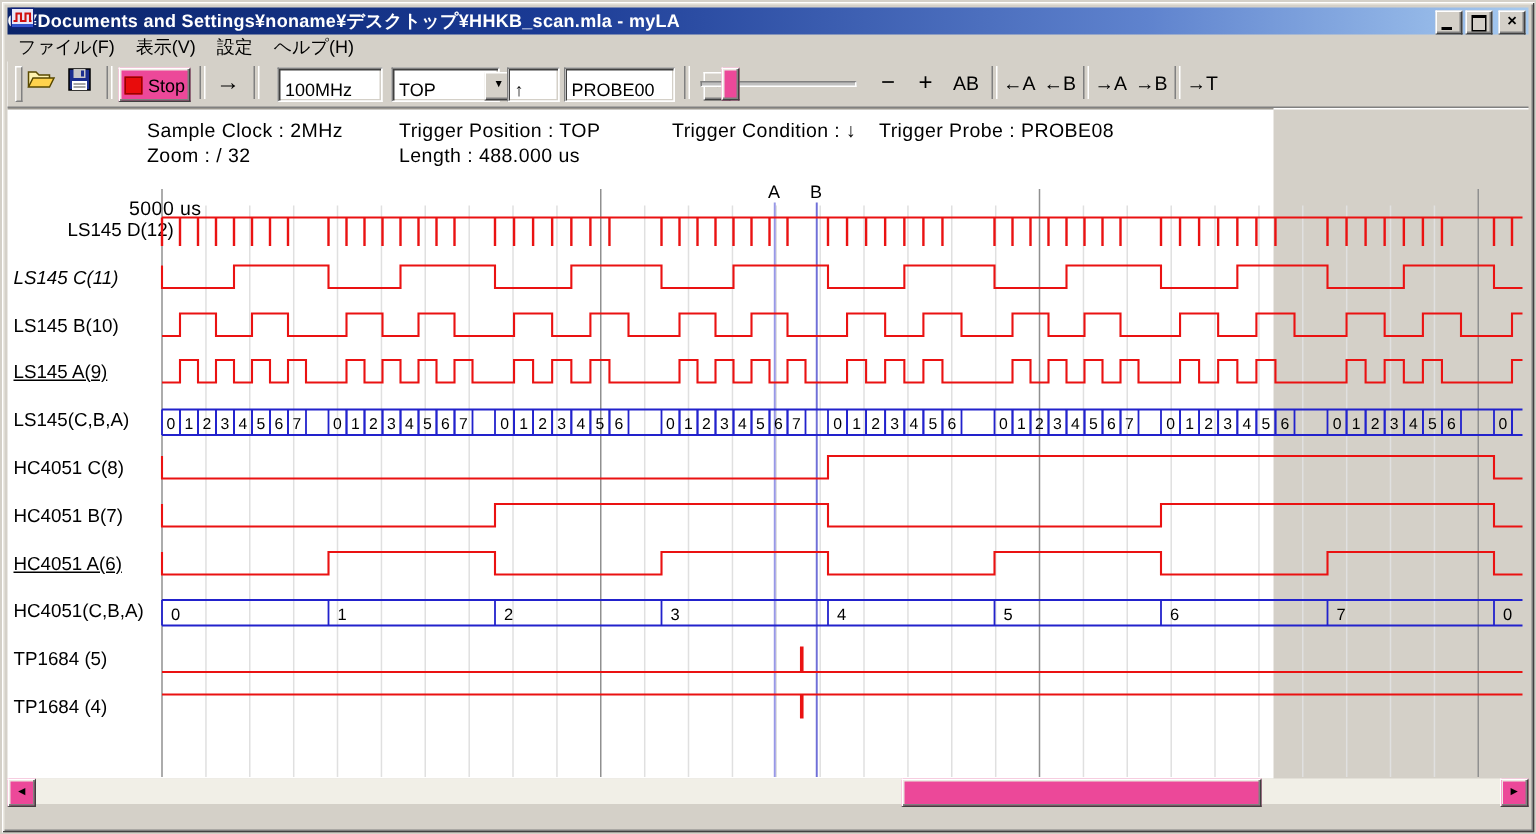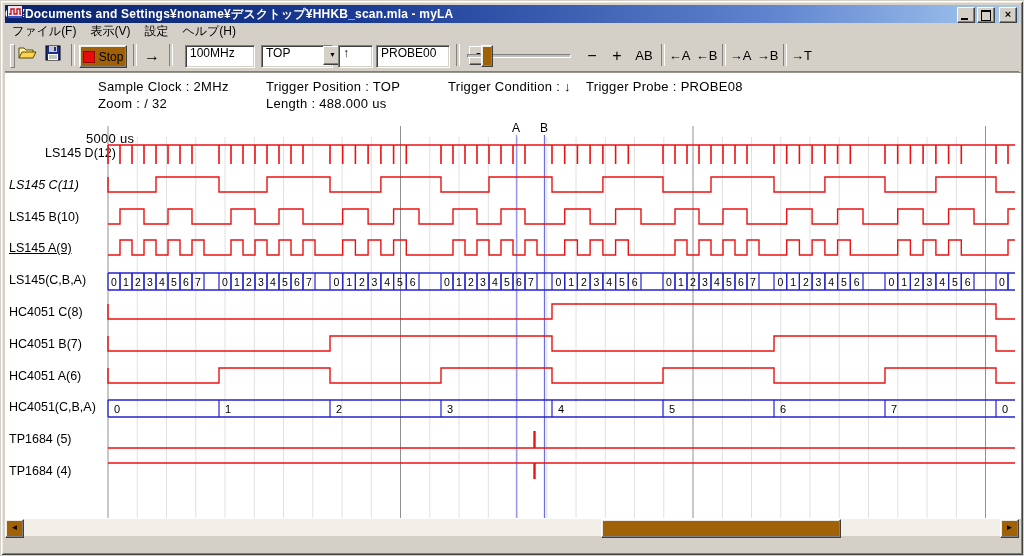--- a/index.html
+++ b/index.html
@@ -21,34 +21,34 @@
   .glyph-x{font-size:11px;font-weight:bold;line-height:12px;}
   
   .menubar{position:absolute;left:4px;top:22px;right:4px;height:17px;display:flex;align-items:center;font-size:12px;color:#000;}
   .menuitem{padding:1px 7px;}
   
   .toolbar{position:absolute;left:4px;top:39px;right:4px;height:31px;border-bottom:1px solid #808080;box-shadow:0 1px 0 #fff;}
   .toolbar>*{position:absolute;top:5px;}
   .tgrip{left:5px;top:4px;width:3px;height:22px;border:1px solid;border-color:#fff #808080 #808080 #fff;}
   .tsep{width:2px;height:22px;top:4px;border-left:1px solid #808080;border-right:1px solid #fff;}
   .iconbtn{width:22px;height:21px;display:flex;align-items:center;justify-content:center;}
-  .btn3d{background:#a16207;border:1px solid;border-color:#fff #404040 #404040 #fff;box-shadow:inset -1px -1px 0 #808080,inset 1px 1px 0 #ece9e2;}
+  .btn3d{background:#ec4899;border:1px solid;border-color:#fff #404040 #404040 #fff;box-shadow:inset -1px -1px 0 #808080,inset 1px 1px 0 #ece9e2;}
   .stopbtn{left:74px;width:46px;height:21px;display:flex;align-items:center;justify-content:center;font-size:12px;gap:4px;}
   .stopsq{width:10px;height:10px;background:#E80C0C;border:1px solid #900;}
   .flatbtn{height:21px;display:flex;align-items:center;justify-content:center;font-size:13px;color:#000;}
   .combo{height:21px;background:#fff;border:1px solid;border-color:#808080 #fff #fff #808080;
-    box-shadow:inset 1px 1px 0 #404040,inset -1px -1px 0 #D4D0C8;display:flex;align-items:flex-start;gap:33px;}
+    box-shadow:inset 1px 1px 0 #404040,inset -1px -1px 0 #D4D0C8;display:flex;align-items:flex-end;gap:33px;}
   .combo .cval{flex:1;font-size:12px;padding-left:4px;white-space:nowrap;}
   .combo .cbtn{width:16px;height:17px;margin-right:1px;background:#D4D0C8;border:1px solid;border-color:#fff #404040 #404040 #fff;
     box-shadow:inset -1px -1px 0 #808080;font-size:7px;line-height:16px;text-align:center;color:#000;flex:0 0 auto;}
   .slider{left:462px;top:4px;width:104px;height:23px;}
   .strack{position:absolute;left:0;right:0;top:10px;height:2px;border:1px solid;border-color:#808080 #fff #fff #808080;background:#c0c0c0;}
   .sthumb{position:absolute;left:14px;top:1px;width:10px;height:20px;}
   
-  .client{position:absolute;left:4px;top:71px;width:1016px;height:446px;background:#fff;border-top:1px solid #9a968e;}
+  .client{position:absolute;left:4px;top:71px;width:844px;height:446px;background:#fff;border-top:1px solid #9a968e;}
   .client .txt{position:absolute;font-size:13px;color:#000;letter-spacing:.3px;white-space:nowrap;}
   .cursorlabel{position:absolute;font-size:12px;color:#000;}
   .chlabel{position:absolute;left:4px;height:16px;font-size:12.5px;color:#000;white-space:nowrap;}
   svg{position:absolute;left:0;top:0;}
   
   .hscroll{position:absolute;left:4px;right:4px;top:518px;height:17px;background:#F1EFE7;}
   .sbtn{position:absolute;top:0;width:17px;height:17px;font-size:8px;color:#000;text-align:center;line-height:16px;}
   .sthumb2{position:absolute;left:596px;width:238px;top:0;height:17px;}
   
   .statusbar{position:absolute;left:4px;right:4px;top:537px;height:16px;font-size:12px;color:#000;}
@@ -187,21 +187,21 @@
     <span class="cursorlabel" style="left:535px;top:48px">B</span>
 
     <div id="ch-labels">
         <div class="chlabel" style="top: 73px; margin-left: 36px;">LS145 D(12)</div>
         <div class="chlabel" style="top: 105px; font-style: italic;">LS145 C(11)</div>
         <div class="chlabel" style="top: 137px;">LS145 B(10)</div>
         <div class="chlabel" style="top: 168px; text-decoration: underline;">LS145 A(9)</div>
         <div class="chlabel" style="top: 200px;">LS145(C,B,A)</div>
         <div class="chlabel" style="top: 232px;">HC4051 C(8)</div>
         <div class="chlabel" style="top: 264px;">HC4051 B(7)</div>
-        <div class="chlabel" style="top: 296px;">HC4051 A(6)</div>
+        <div class="chlabel" style="top: 296px; text-decoration: underline;">HC4051 A(6)</div>
         <div class="chlabel" style="top: 327px;">HC4051(C,B,A)</div>
         <div class="chlabel" style="top: 359px;">TP1684 (5)</div>
         <div class="chlabel" style="top: 391px;">TP1684 (4)</div>
       </div>
     <svg id="wave" width="1012" height="446" viewBox="4 71 1012 446">
         <line x1="107.0" y1="124" x2="107.0" y2="516" stroke="#909090" stroke-width="1"></line>
         <line x1="136.3" y1="135" x2="136.3" y2="516" stroke="#E0E0E0" stroke-width="1"></line>
         <line x1="165.5" y1="135" x2="165.5" y2="516" stroke="#E0E0E0" stroke-width="1"></line>
         <line x1="194.8" y1="135" x2="194.8" y2="516" stroke="#E0E0E0" stroke-width="1"></line>
         <line x1="224.0" y1="135" x2="224.0" y2="516" stroke="#E0E0E0" stroke-width="1"></line>

